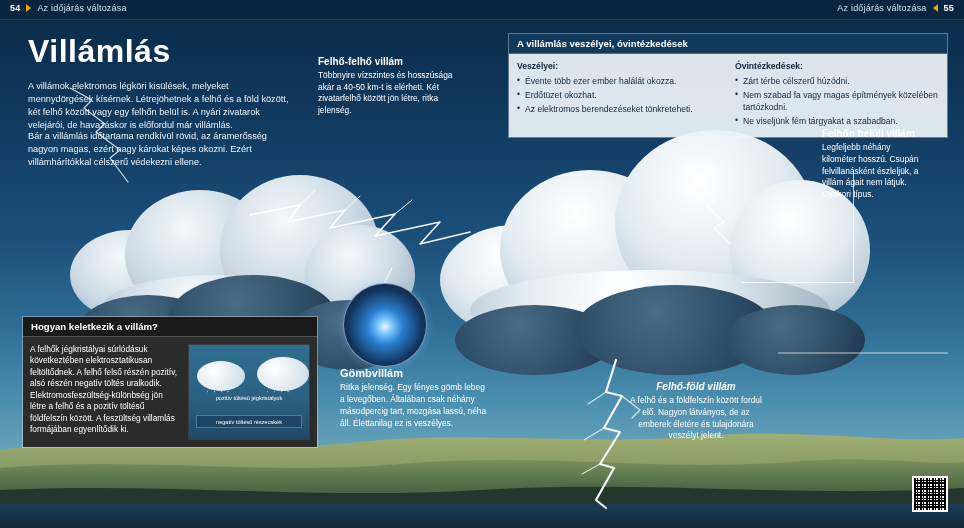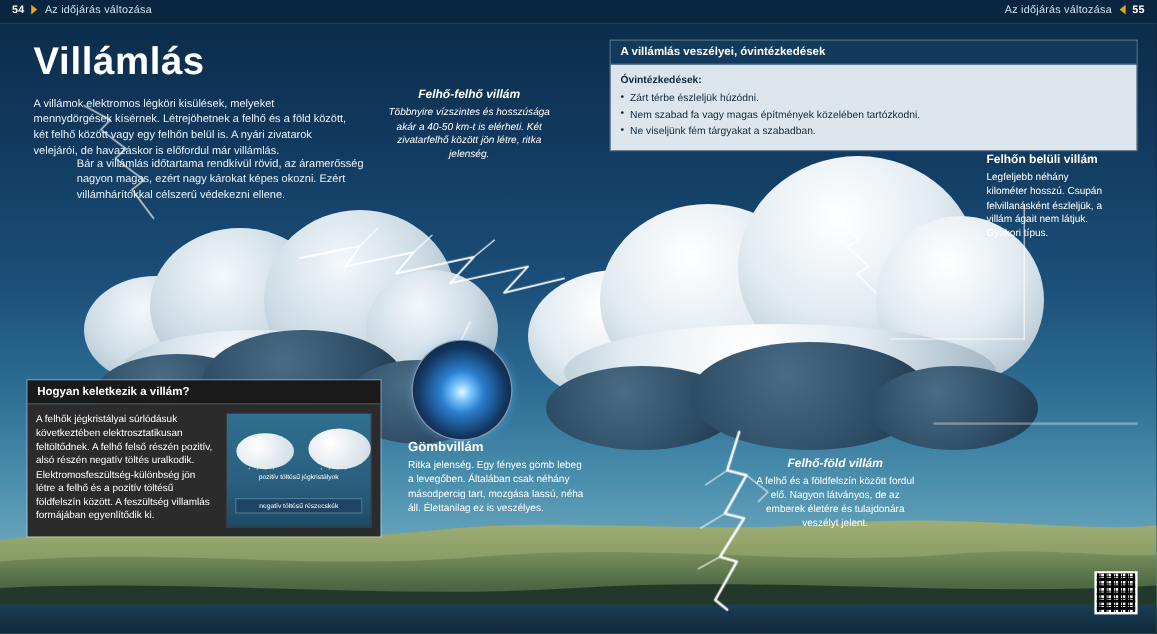--- a/index.html
+++ b/index.html
@@ -44,21 +44,21 @@
   
   #title {
     position: absolute; left: 28px; top: 33px;
     font-size: 32px; font-weight: bold; color: #ffffff; letter-spacing: .5px;
   }
   .intro {
     position: absolute; left: 28px; width: 268px;
     font-size: 9.2px; line-height: 1.42; color: #eaf3f9;
   }
   #intro1 { top: 80px; }
-  #intro2 { top: 130px; margin-left: 36px; }
+  #intro2 { top: 130px; }
 
   
   .panel {
     position: absolute;
     border: 1px solid rgba(255,255,255,.35);
     color: #ffffff;
   }
   .panel .ph {
     background: #0c3557;
     padding: 4px 8px;
@@ -79,22 +79,22 @@
 
   
   #panel-danger { left: 508px; top: 33px; width: 440px; }
   #panel-danger .ph { background: #123a5c; }
   #panel-danger .pb { background: rgba(236,243,248,.93); color: #10263a; display: flex; gap: 14px; }
   #panel-danger .pb li:before { color: #10263a; }
   #panel-danger .col { flex: 1; }
 
   
   #cap-cc {
-    position: absolute; left: 318px; top: 74px; width: 146px;
-    text-align: center; color: #ffffff; font-style: italic;
+    position: absolute; left: 318px; top: 56px; width: 146px;
+    text-align: left; color: #ffffff;
   }
   #cap-cc .h { font-size: 10px; font-weight: bold; color: #ffffff; margin-bottom: 3px; }
   #cap-cc .t { font-size: 8.4px; line-height: 1.38; }
 
   
   #cap-in {
     position: absolute; left: 822px; top: 128px; width: 102px; color: #ffffff;
   }
   #cap-in .h { font-size: 10px; font-weight: bold; margin-bottom: 3px; }
   #cap-in .t { font-size: 8.4px; line-height: 1.4; }
@@ -275,23 +275,31 @@
   <div id="ball"></div>
 
   <div id="title">Villámlás</div>
   <div class="intro" id="intro1">A villámok elektromos légköri kisülések, melyeket mennydörgések kísérnek. Létrejöhetnek a felhő és a föld között, két felhő között vagy egy felhőn belül is. A nyári zivatarok velejárói, de havazáskor is előfordul már villámlás.</div>
   <div class="intro" id="intro2">Bár a villámlás időtartama rendkívül rövid, az áramerősség nagyon magas, ezért nagy károkat képes okozni. Ezért villámhárítókkal célszerű védekezni ellene.</div>
 
   <div class="panel" id="panel-danger">
     <div class="ph">A villámlás veszélyei, óvintézkedések</div>
     <div class="pb">
       <div class="col">
+        <span class="sub">Veszélyei:</span>
+        <ul>
+          <li>Évente több ezer ember halálát okozza.</li>
+          <li>Erdőtüzet okozhat.</li>
+          <li>Az elektromos berendezéseket tönkreteheti.</li>
+        </ul>
+      </div>
+      <div class="col">
         <span class="sub">Óvintézkedések:</span>
         <ul>
-          <li>Zárt térbe észleljük húzódni.</li>
+          <li>Zárt térbe célszerű húzódni.</li>
           <li>Nem szabad fa vagy magas építmények közelében tartózkodni.</li>
           <li>Ne viseljünk fém tárgyakat a szabadban.</li>
         </ul>
       </div>
     </div>
   </div>
 
   <div id="cap-cc">
     <div class="h">Felhő-felhő villám</div>
     <div class="t">Többnyire vízszintes és hosszúsága akár a 40-50 km-t is elérheti. Két zivatarfelhő között jön létre, ritka jelenség.</div>

